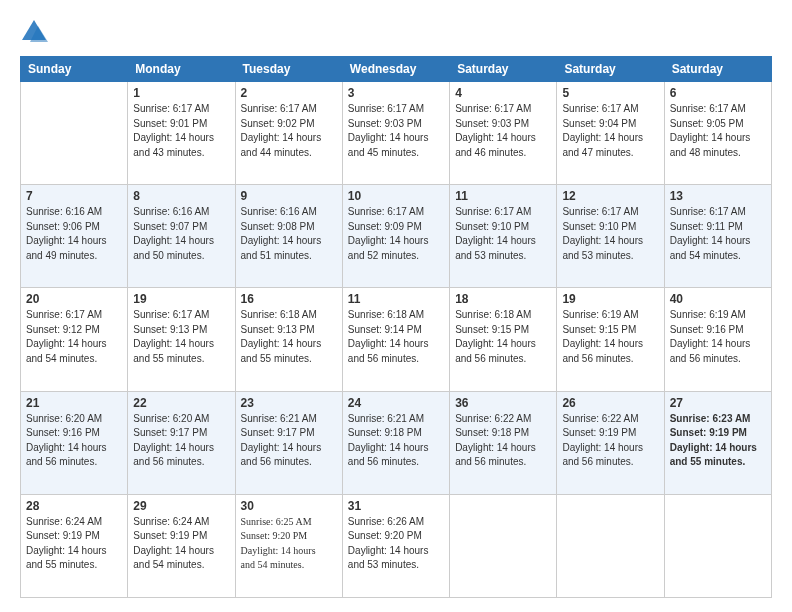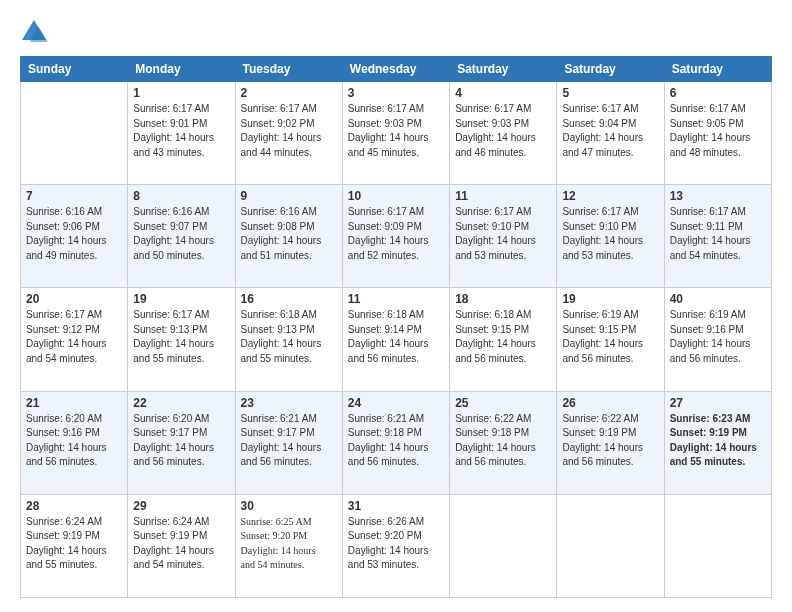--- a/index.html
+++ b/index.html
@@ -300,21 +300,21 @@
 and 56 minutes.</div>
           </td>
           <td>
             <span class="day-num">24</span>
             <div class="day-info" style="white-space: pre-line;">Sunrise: 6:21 AM
 Sunset: 9:18 PM
 Daylight: 14 hours
 and 56 minutes.</div>
           </td>
           <td>
-            <span class="day-num">25</span>
+            <span class="day-num">36</span>
             <div class="day-info" style="white-space: pre-line;">Sunrise: 6:22 AM
 Sunset: 9:18 PM
 Daylight: 14 hours
 and 56 minutes.</div>
           </td>
           <td>
             <span class="day-num">26</span>
             <div class="day-info" style="white-space: pre-line;">Sunrise: 6:22 AM
 Sunset: 9:19 PM
 Daylight: 14 hours

